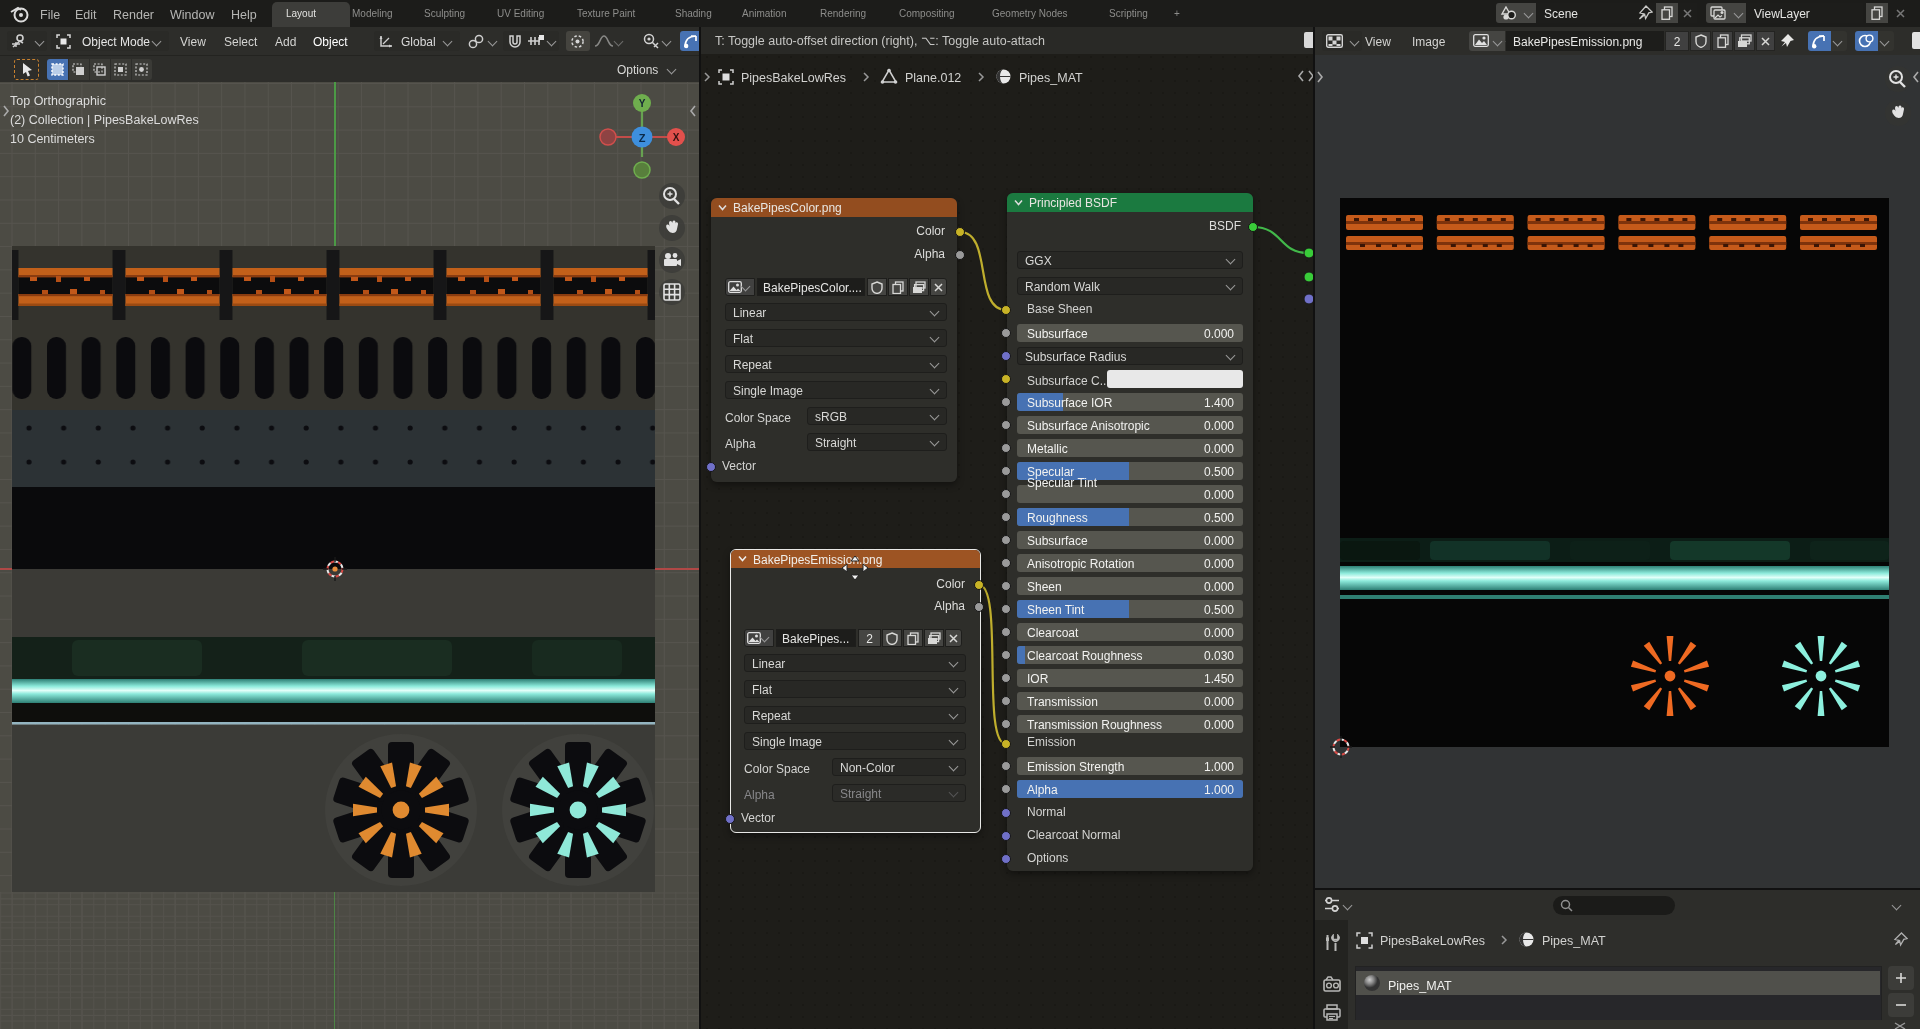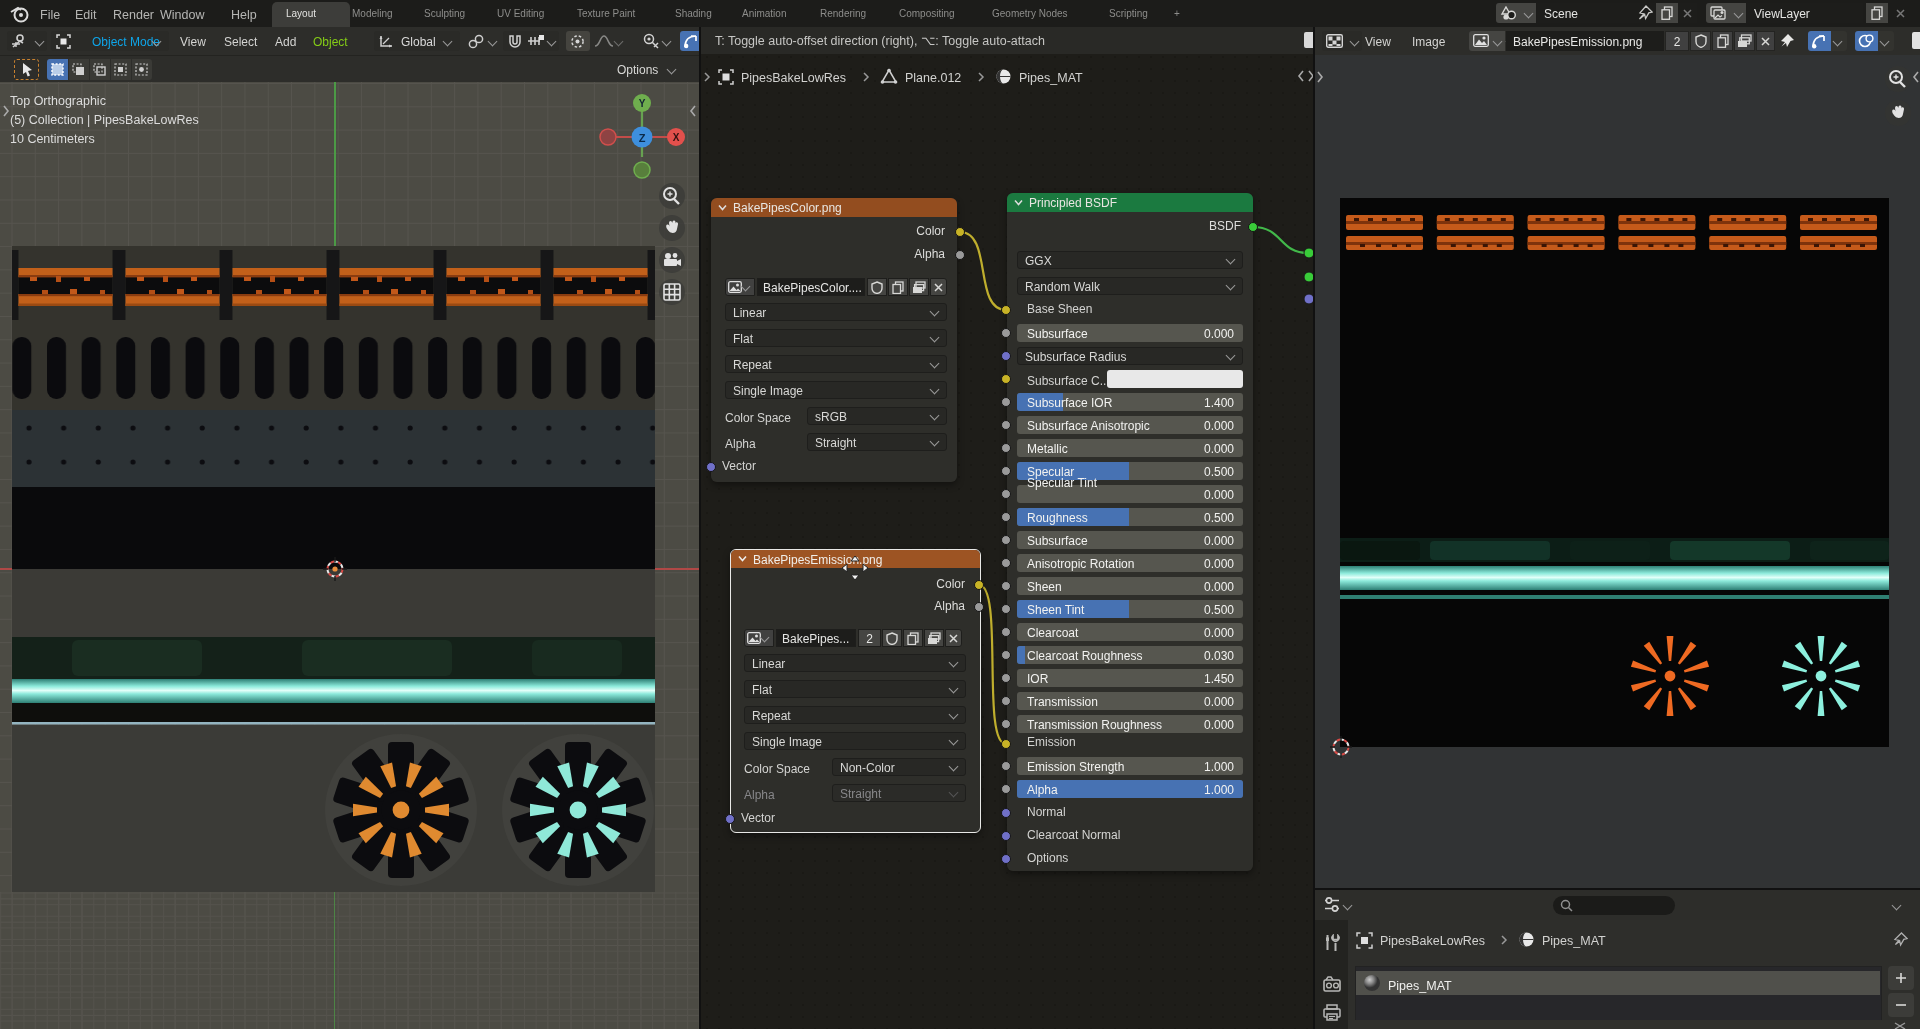--- a/index.html
+++ b/index.html
@@ -29,21 +29,21 @@
 
 <div class="abs" id="topbar">
   <svg class="abs" style="left:10px;top:4px" width="20" height="19" viewBox="0 0 20 19">
     <circle cx="11" cy="11" r="6.5" fill="none" stroke="#dcdcdc" stroke-width="2"></circle>
     <circle cx="11" cy="11" r="2" fill="#dcdcdc"></circle>
     <path d="M1 8 L8 4 L11 6" fill="none" stroke="#dcdcdc" stroke-width="2"></path>
   </svg>
   <span class="abs menu" style="left:40px">File</span>
   <span class="abs menu" style="left:75px">Edit</span>
   <span class="abs menu" style="left:113px">Render</span>
-  <span class="abs menu" style="left:160px">Window</span>
+  <span class="abs menu" style="left:170px">Window</span>
   <span class="abs menu" style="left:231px">Help</span>
   <div class="abs" id="tabon"></div>
   <span class="abs wtab on" style="left:286px">Layout</span>
   <span class="abs wtab" style="left:352px">Modeling</span>
   <span class="abs wtab" style="left:424px">Sculpting</span>
   <span class="abs wtab" style="left:497px">UV Editing</span>
   <span class="abs wtab" style="left:577px">Texture Paint</span>
   <span class="abs wtab" style="left:675px">Shading</span>
   <span class="abs wtab" style="left:742px">Animation</span>
   <span class="abs wtab" style="left:820px">Rendering</span>
@@ -100,26 +100,26 @@
       <path d="M2 13 L9 7 L12 9" stroke="#d0d0d0" stroke-width="1.6" fill="none"></path>
       <path d="M1 10 h8 M5 8 v5" stroke="#d0d0d0" stroke-width="1.4"></path>
     </svg>
     <span class="abs chev" style="left:36px;top:11px"></span>
 
     <div class="abs hbtn" style="left:51px;top:4px;width:118px;height:20px;"></div>
     <svg class="abs" style="left:56px;top:7px" width="15" height="15" viewBox="0 0 15 15">
       <path d="M1 4 V1 H4 M11 1 H14 V4 M14 11 V14 H11 M4 14 H1 V11" fill="none" stroke="#d8d8d8" stroke-width="1.5"></path>
       <rect x="4.5" y="4.5" width="6" height="6" fill="#e8e8e8"></rect>
     </svg>
-    <span class="abs txt" style="left:92px;top:9px;color:#0ea5e9">Object Mode</span>
+    <span class="abs txt" style="left:82px;top:9px;color:#e5e5e5">Object Mode</span>
     <span class="abs chev" style="left:153px;top:11px"></span>
     <span class="abs txt" style="left:180px;top:9px;color:#d4d4d2">View</span>
     <span class="abs txt" style="left:224px;top:9px;color:#d4d4d2">Select</span>
     <span class="abs txt" style="left:275px;top:9px;color:#d4d4d2">Add</span>
-    <span class="abs txt" style="left:313px;top:9px;color:#84cc16">Object</span>
+    <span class="abs txt" style="left:313px;top:9px;color:#ffffff">Object</span>
 
     <div class="abs hbtn" style="left:374px;top:4px;width:86px;height:20px;"></div>
     <svg class="abs" style="left:379px;top:7px" width="15" height="14" viewBox="0 0 15 14">
       <path d="M2 2 L2 12 L13 12" fill="none" stroke="#d0d0d0" stroke-width="1.5"></path>
       <path d="M2 2 l-1.5 3 h3 z M13 12 l-3 -1.5 v3 z" fill="#d0d0d0"></path>
       <path d="M4 10 L10 4" stroke="#d0d0d0" stroke-width="1.3"></path>
     </svg>
     <span class="abs txt" style="left:401px;top:9px;color:#dadada">Global</span>
     <span class="abs chev" style="left:444px;top:11px"></span>
 
@@ -300,21 +300,21 @@
             <path d="M -2.6 -24 L -6.2 -48 L 6.2 -48 L 2.6 -24 Z" fill="#8fe8d8" transform="rotate(198)"></path>
             <path d="M -2.6 -24 L -6.2 -48 L 6.2 -48 L 2.6 -24 Z" fill="#8fe8d8" transform="rotate(234)"></path>
             <path d="M -2.6 -24 L -6.2 -48 L 6.2 -48 L 2.6 -24 Z" fill="#8fe8d8" transform="rotate(270)"></path>
             <path d="M -2.6 -24 L -6.2 -48 L 6.2 -48 L 2.6 -24 Z" fill="#8fe8d8" transform="rotate(306)"></path>
             <path d="M -2.6 -24 L -6.2 -48 L 6.2 -48 L 2.6 -24 Z" fill="#8fe8d8" transform="rotate(342)"></path>
             <circle r="8.4" fill="#8fe8d8"></circle>
           </g>
         </svg>
 
     <div class="abs txt" style="left:10px;top:13px;color:#dcdcdc;font-size:12.5px">Top Orthographic</div>
-    <div class="abs txt" style="left:10px;top:32px;color:#dcdcdc;font-size:12.5px">(5) Collection | PipesBakeLowRes</div>
+    <div class="abs txt" style="left:10px;top:32px;color:#dcdcdc;font-size:12.5px">(2) Collection | PipesBakeLowRes</div>
     <div class="abs txt" style="left:10px;top:51px;color:#dcdcdc;font-size:12.5px">10 Centimeters</div>
 
     <svg class="abs" style="left:596px;top:0px" width="92" height="98" viewBox="0 0 92 98">
       <line x1="46" y1="22" x2="46" y2="75" stroke="#67a251" stroke-width="2.2"></line>
       <line x1="13" y1="55" x2="79" y2="55" stroke="#c34c49" stroke-width="2.2"></line>
       <circle cx="46" cy="21" r="9" fill="#6fae4e"></circle>
           <text x="46" y="25" font-size="10" font-weight="bold" fill="#123" text-anchor="middle">Y</text>
       <circle cx="80" cy="55" r="9" fill="#e3504c"></circle>
           <text x="80" y="59" font-size="10" font-weight="bold" fill="#311" text-anchor="middle">X</text>
       <circle cx="12" cy="55" r="8" fill="#8e4343" stroke="#d04f4c" stroke-width="1.5"></circle>

